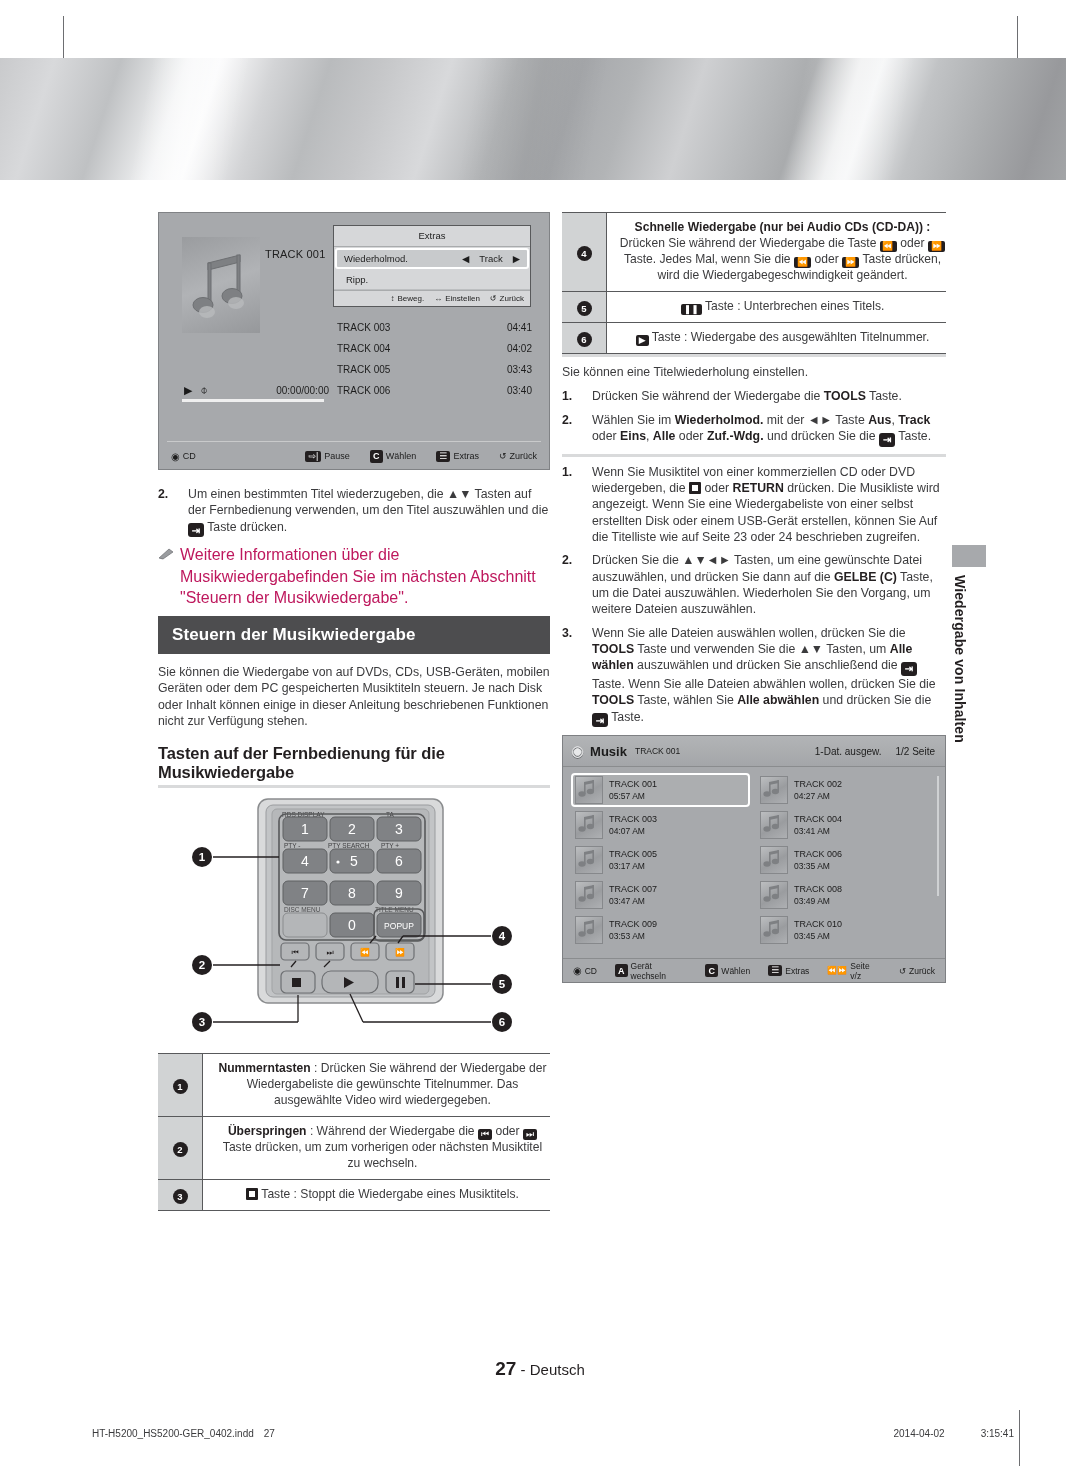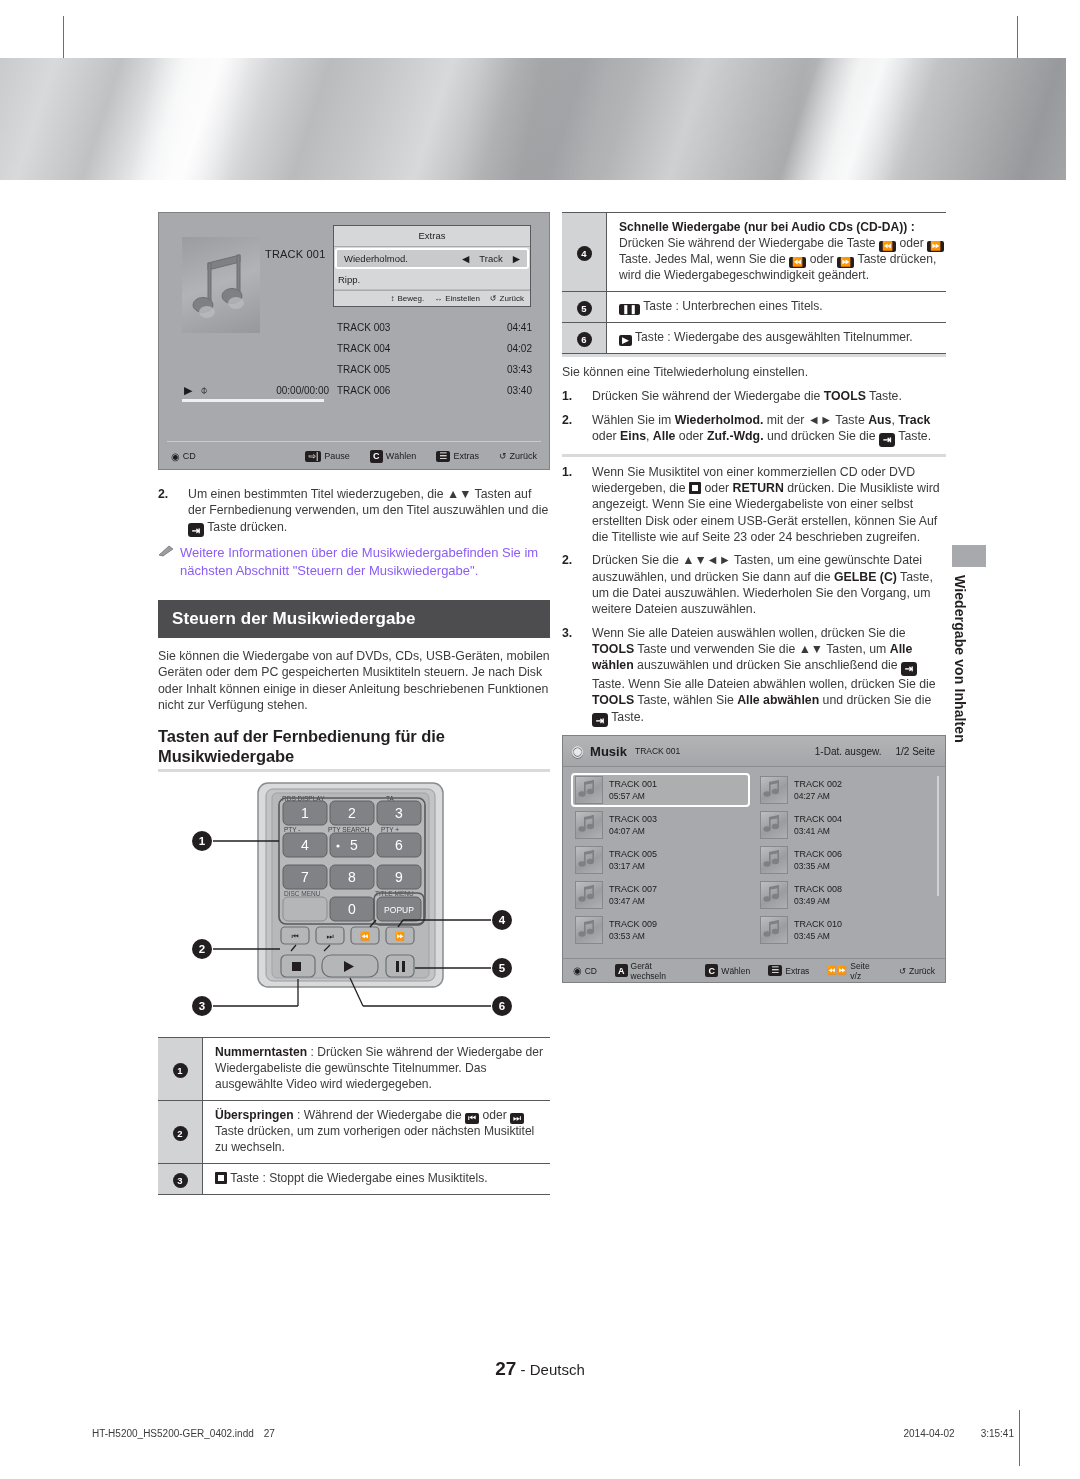--- a/index.html
+++ b/index.html
@@ -96,21 +96,21 @@
     position: absolute; left: 174px; top: 12px; width: 198px;
     background: #d6d7d9; border: 1px solid #58595b;
     box-sizing: border-box;
   }
   .extras-title {
     text-align: center; font-size: 9.5px; padding: 4px 0 5px;
     border-bottom: 1px solid #a9abad; color: #1d1d1d;
   }
   .extras-row {
     display: flex; align-items: center; justify-content: space-between;
-    font-size: 9.5px; padding: 4px 4px; color: #1d1d1d;
+    font-size: 9.5px; padding: 4px 12px; color: #1d1d1d;
     border-bottom: 1px solid #bcbec0;
   }
   .extras-row.sel {
     background: #c8cacc;
     border: 2px solid #ffffff; border-radius: 3px;
     margin: 1px 1px; padding: 3px 7px;
   }
   .extras-val { display: flex; align-items: center; gap: 10px; }
   .extras-foot {
     display: flex; justify-content: flex-end; align-items: center; gap: 10px;
@@ -153,32 +153,32 @@
   }
   h3.sec-head {
     margin: 0 0 2px 0; font-size: 16.5px; color: #231f20; letter-spacing: -.1px;
   }
   .head-rule { height: 3px; background: #d9dadb; margin-bottom: 7px; }
   p.body { margin: 0 0 8px 0; font-size: 12.3px; line-height: 1.33; color: #3b3b3d; }
   .li { display: flex; margin-bottom: 7px; font-size: 12.3px; line-height: 1.33; color: #3b3b3d; }
   .li .num { width: 30px; flex: none; font-weight: bold; color: #231f20; }
   .li .txt { flex: 1; }
   b, strong { color: #231f20; }
-  .note-li { display: flex; margin-bottom: 21px; font-size: 13px; line-height: 1.33; color: #8b5cf6; }
+  .note-li { display: flex; margin-bottom: 8px; font-size: 16px; line-height: 1.33; color: #be185d; }
   .note-li .pencil { width: 22px; flex: none; }
 
   
   .num-table { width: 100%; border-collapse: collapse; margin-top: 10px; }
   .num-table td { border-bottom: 1px solid #58595b; vertical-align: middle; }
   .num-table tr:first-child td { border-top: 1px solid #58595b; }
   .num-table td.numcell {
     width: 44px; background: #d1d3d4; text-align: center;
     border-right: 1px solid #58595b; padding: 6px 0;
   }
-  .num-table td.txtcell { padding: 7px 0 7px 12px; font-size: 12.1px; line-height: 1.32; color: #3b3b3d; }
+  .num-table td.txtcell { padding: 7px 0 7px 12px; font-size: 12.1px; line-height: 1.32; color: #3b3b3d; text-align: center; }
   .circ-num {
     display: inline-flex; align-items: center; justify-content: center;
     width: 15px; height: 15px; border-radius: 50%;
     background: #231f20; color: #fff; font-size: 9.5px; font-weight: bold;
   }
 
   
   .remote-wrap { position: relative; height: 248px; margin-top: 6px; }
 
   
@@ -231,21 +231,21 @@
   
   .page-num {
     position: absolute; left: 0; right: 0; top: 1358px; text-align: center;
     font-size: 15px; color: #231f20;
   }
   .page-num .big { font-size: 19px; font-weight: bold; }
   .imprint {
     position: absolute; top: 1428px; left: 92px; right: 66px;
     display: flex; font-size: 10px; color: #3b3b3d;
   }
-  .imprint .right { margin-left: auto; display: flex; gap: 26px; }
+  .imprint .right { margin-left: auto; display: flex; gap: 36px; }
 </style>
 </head>
 <body>
 
 <div class="crop-v" style="left:63px; top:16px; height:86px;"></div>
 <div class="crop-v" style="left:1017px; top:16px; height:86px;"></div>
 <div class="crop-h" style="left:15px; top:133px; width:36px;"></div>
 <div class="crop-h" style="left:1029px; top:133px; width:36px;"></div>
 <div class="crop-v" style="left:1019px; top:1410px; height:56px;"></div>
 

